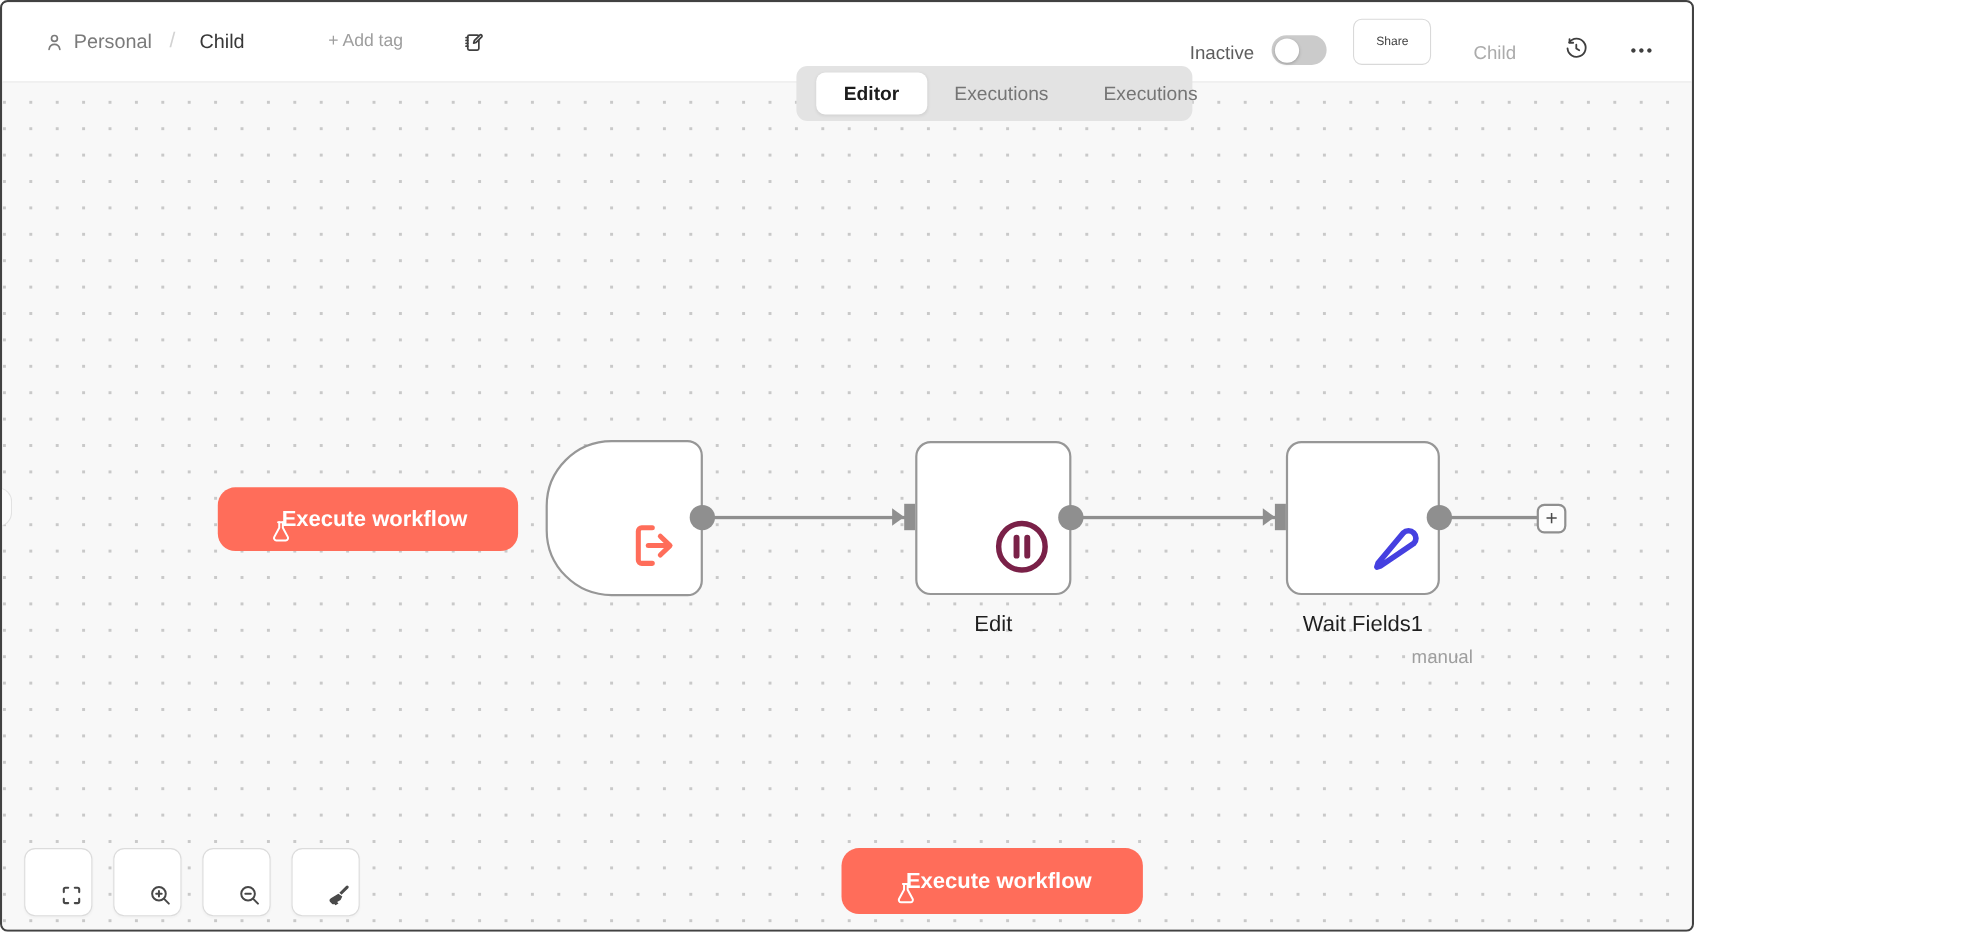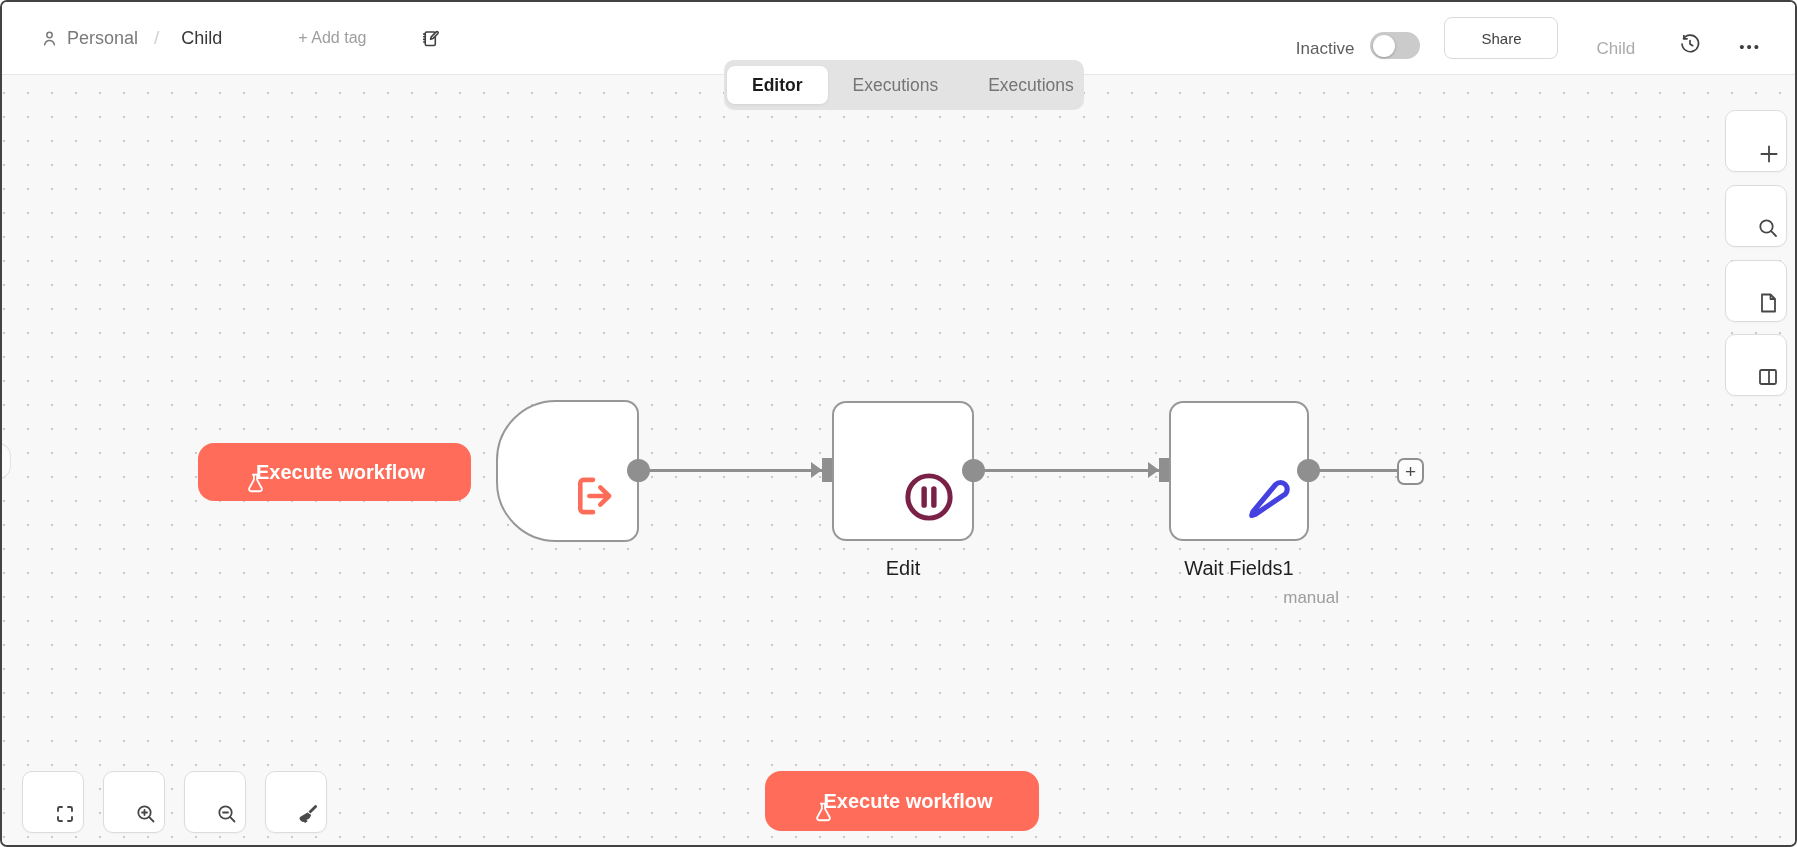--- a/index.html
+++ b/index.html
@@ -1,37 +1,37 @@
 <!DOCTYPE html>
 <html><head>
 <meta charset="utf-8">
 <style>
   html,body{margin:0;padding:0;background:#fff;}
   *{box-sizing:border-box;font-family:"Liberation Sans","DejaVu Sans",sans-serif;}
-  .window{position:relative;width:1797px;height:847px;background:#fff;border:2px solid #424242;border-radius:7px;overflow:hidden;}
+  .window{position:relative;width:1540px;height:847px;background:#fff;border:2px solid #424242;border-radius:7px;overflow:hidden;}
 
   
   .header{position:absolute;left:0;top:0;right:0;height:73px;background:#fff;border-bottom:1px solid #e6e6e6;display:flex;align-items:center;justify-content:space-between;padding:0 30px 0 38px;z-index:30;}
   .h-left{display:flex;align-items:center;gap:12px;}
   .h-right{display:flex;align-items:flex-end;gap:24px;}
   .crumb-proj{display:flex;align-items:center;gap:8px;color:#7a7a7a;font-size:18px;cursor:pointer;}
   .crumb-sep{color:#d2d2d2;font-size:19px;padding:0 4px;}
   .crumb-name{color:#383838;font-size:18px;font-weight:500;padding:2px 6px;border-radius:5px;cursor:text;text-align:right;}
   .add-tag{color:#9e9e9e;font-size:16px;margin-left:52px;cursor:pointer;background:none;border:none;}
   .note-btn{margin-left:30px;background:none;border:none;color:#3f3f3f;cursor:pointer;display:flex;align-items:center;}
   .inactive-lbl{color:#5e5e5e;font-size:17px;}
   .toggle{position:relative;width:50px;height:27px;border-radius:14px;background:#cbcbcb;cursor:pointer;margin-left:-8px;}
   .toggle .knob{position:absolute;left:3px;top:2.5px;width:22px;height:22px;border-radius:50%;background:#fff;box-shadow:0 1px 3px rgba(0,0,0,.25);}
-  .share-btn{height:42px;padding:0 36px;background:#fff;border:1px solid #d9d9d9;border-radius:8px;font-size:15px;color:#3f3f3f;font-weight:500;cursor:pointer;}
+  .share-btn{height:42px;padding:0 20px;background:#fff;border:1px solid #d9d9d9;border-radius:8px;font-size:11px;color:#3f3f3f;font-weight:500;cursor:pointer;}
   .saved{color:#ababab;font-size:17px;margin-left:14px;}
   .icon-btn{background:none;border:none;color:#3f3f3f;cursor:pointer;display:flex;align-items:center;padding:4px;}
   .dots{font-size:15px;letter-spacing:2px;color:#3f3f3f;}
 
   
-  .tabbar{position:absolute;left:722px;top:58px;width:360px;height:50px;background:#e3e3e3;border-radius:10px;display:flex;align-items:center;padding:0 3px;z-index:40;}
+  .tabbar{position:absolute;left:722px;top:58px;width:360px;height:50px;background:#e3e3e3;border-radius:10px;display:flex;align-items:center;padding:0 18px;z-index:40;}
   .tab{border:none;background:none;font-size:17.5px;color:#757575;padding:0 25px;height:38px;border-radius:8px;cursor:pointer;}
   .tab.active{background:#fff;color:#1c1c1c;font-weight:600;box-shadow:0 1px 3px rgba(0,0,0,.08);}
 
   
   .canvas{position:absolute;left:0;top:73px;right:0;bottom:0;background:#f8f8f8;background-image:radial-gradient(circle,#c9c9c9 1.3px,transparent 1.5px);background-size:24px 24px;background-position:14px 6px;}
   .canvas *{position:absolute;}
 
   .edge-handle{left:-4px;top:368px;width:13px;height:36px;border:1.5px solid #e2e2e2;border-left:none;border-radius:0 18px 18px 0;background:#fbfbfb;cursor:pointer;}
 
   .exec-btn{background:#ff6d5a;color:#fff;border:none;border-radius:16px;display:flex;gap:12px;align-items:center;justify-content:center;font-size:20px;font-weight:600;cursor:pointer;position:absolute;}

